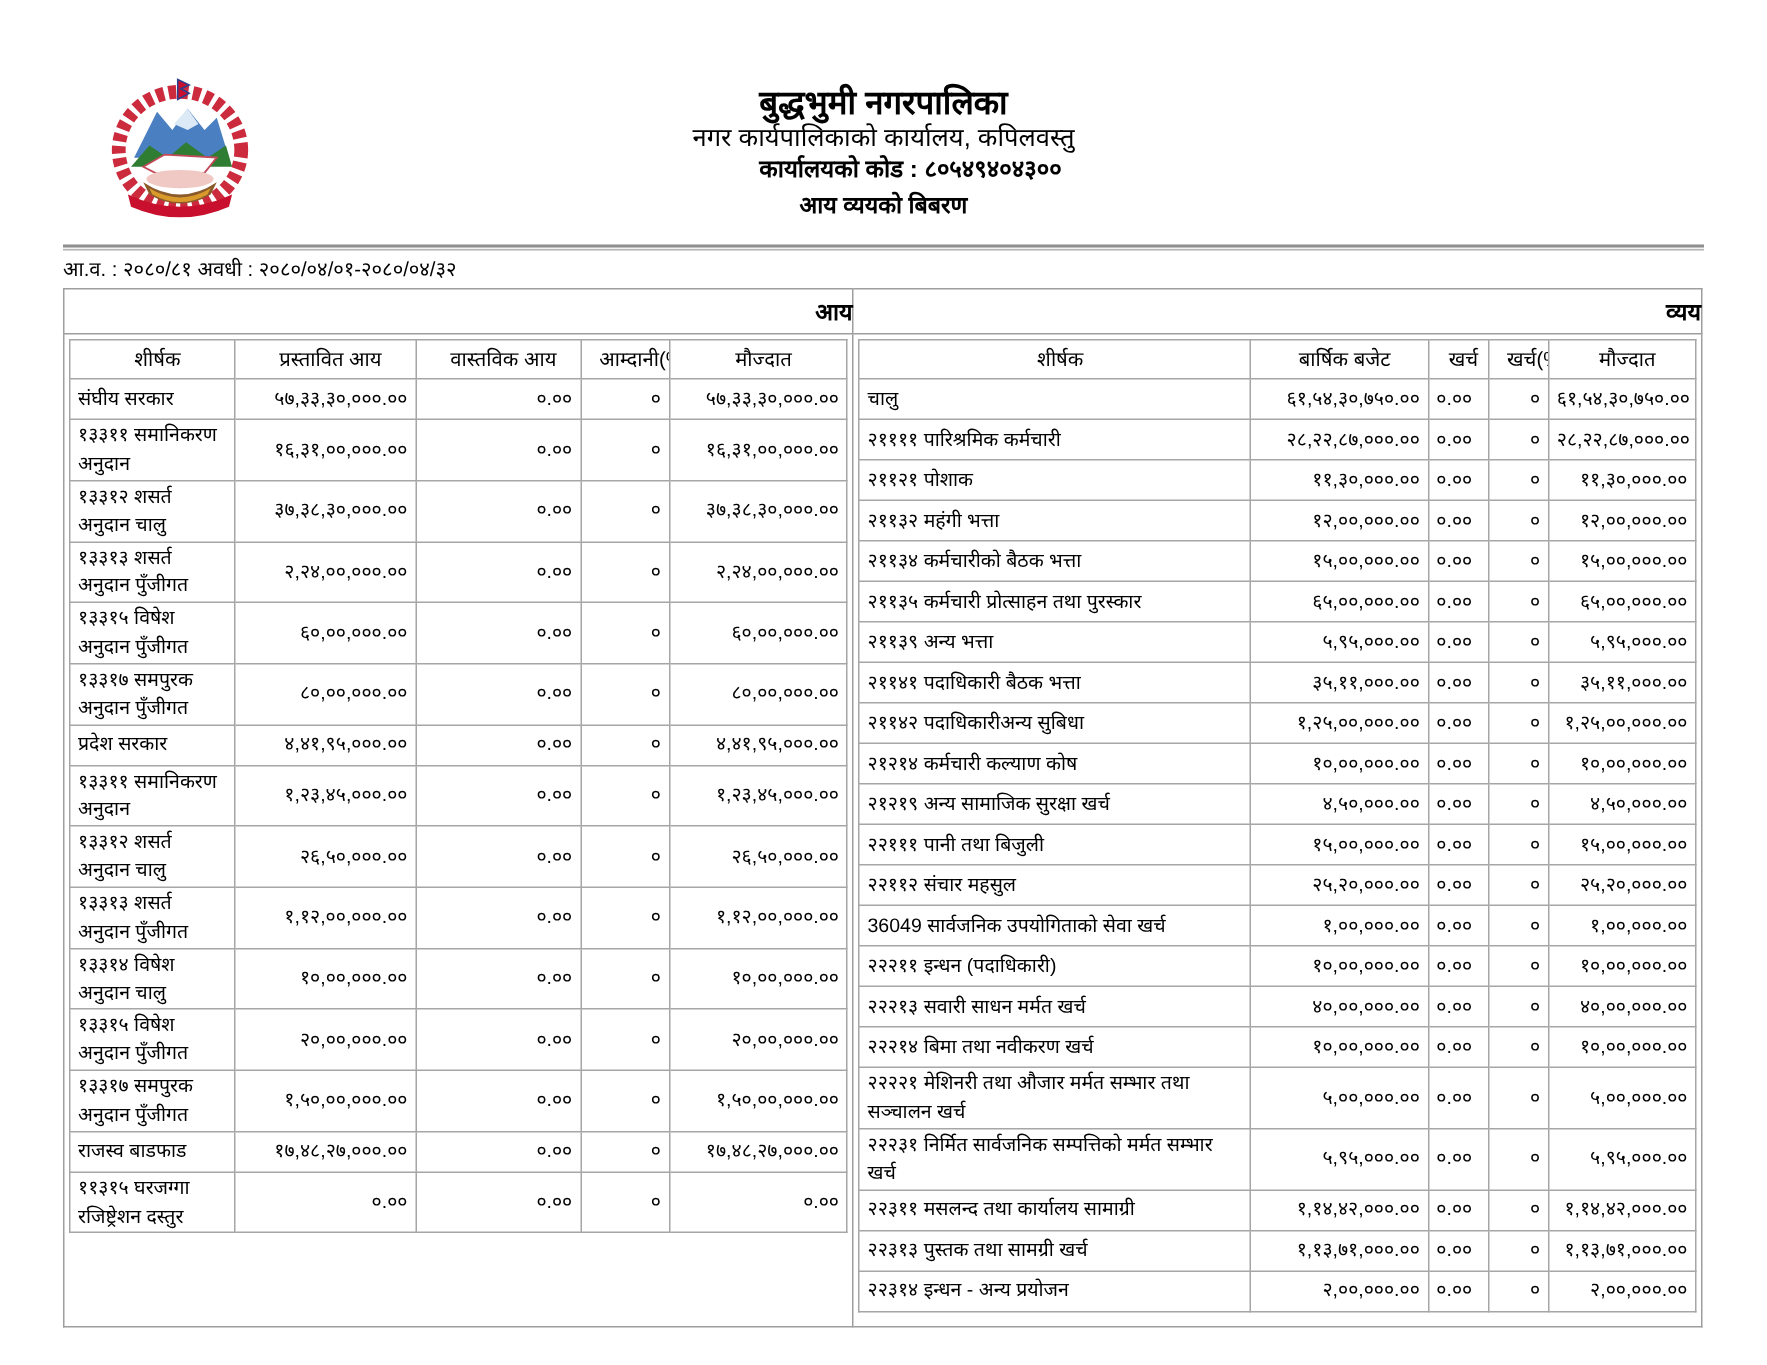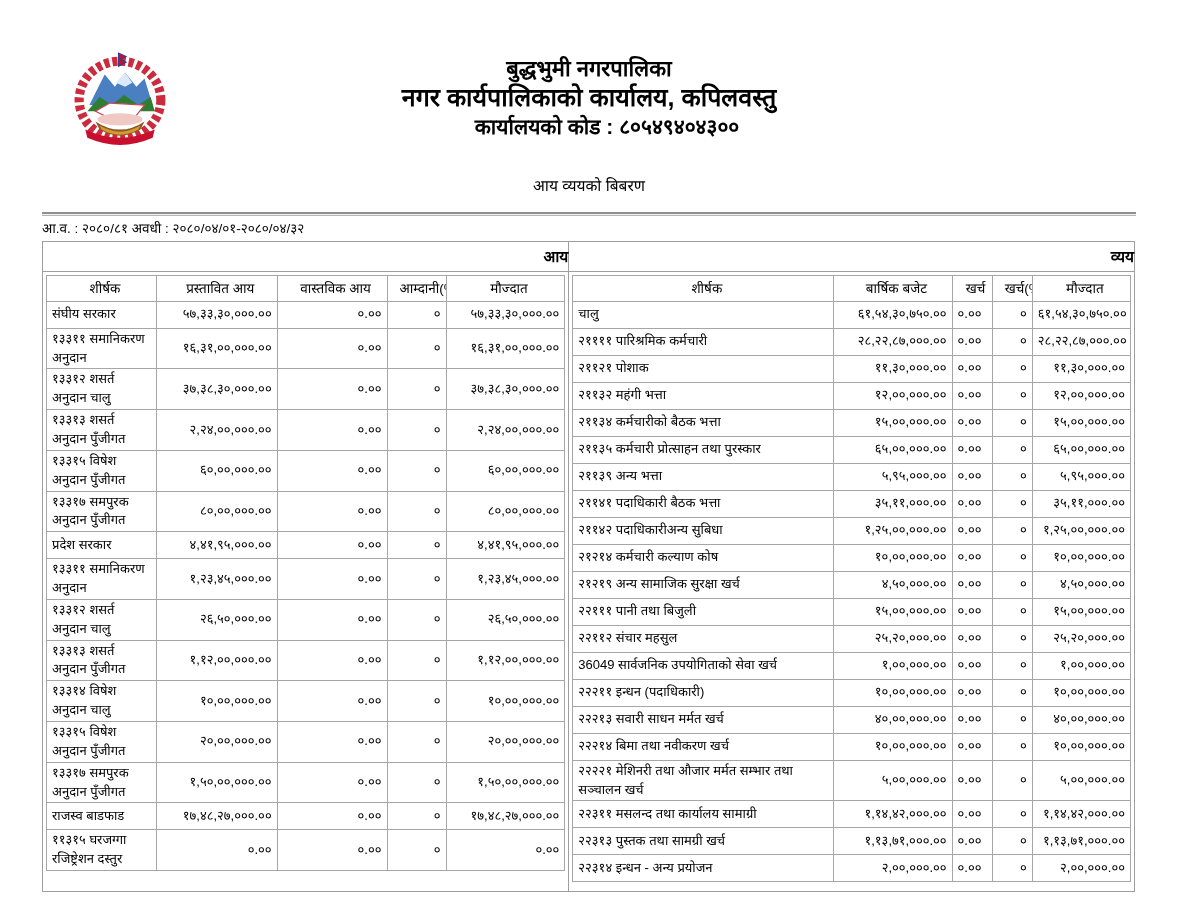--- a/index.html
+++ b/index.html
@@ -6,23 +6,23 @@
   html,body { background:#ffffff; }
   body {
     width:1178px; height:910px; position:relative; overflow:hidden;
     font-family:"Liberation Sans", sans-serif; color:#000;
   }
   .logo {
     position:absolute; left:68px; top:52px; width:104px; height:98px;
   }
   .hdr { padding-top:56px; text-align:center; }
   .hdr .l1 { font-size:22px; font-weight:bold; line-height:1.2;text-align:center; }
-  .hdr .l2 { font-size:25px; font-weight:bold; line-height:1.2; }
-  .hdr .l3 { font-size:21px; font-weight:bold; line-height:1.4;padding-left:36px; }
-  .doc-title { text-align:center; font-size:15.5px; font-weight:normal; margin-top:32px; }
+  .hdr .l2 { font-size:17px; font-weight:normal; line-height:1.2; }
+  .hdr .l3 { font-size:16px; font-weight:bold; line-height:1.4;padding-left:36px; }
+  .doc-title { text-align:center; font-size:15.5px; font-weight:bold; margin-top:0; }
 
   .top-rule {
     margin:16px 42px 0 42px; height:4px;
     border-top:2px solid #8f8f8f; border-bottom:1px solid #b5b5b5; background:#f2f2f2;
   }
   .fy-line { margin:3px 42px 4px 42px; font-size:13.5px; }
 
   table.outer {
     width:1093px; margin:0 42px; border-collapse:collapse; table-layout:fixed;
   }
@@ -392,20 +392,27 @@
               </tr>
 
               <tr>
                 <td class="t-label">२२२२१ मेशिनरी तथा औजार मर्मत सम्भार तथा सञ्चालन खर्च</td>
                 <td class="t-num">५,००,०००.००</td>
                 <td class="t-left">०.००</td>
                 <td class="t-num">०</td>
                 <td class="t-num">५,००,०००.००</td>
               </tr>
 
+              <tr>
+                <td class="t-label">२२२३१ निर्मित सार्वजनिक सम्पत्तिको मर्मत सम्भार खर्च</td>
+                <td class="t-num">५,९५,०००.००</td>
+                <td class="t-left">०.००</td>
+                <td class="t-num">०</td>
+                <td class="t-num">५,९५,०००.००</td>
+              </tr>
 
               <tr>
                 <td class="t-label">२२३११ मसलन्द तथा कार्यालय सामाग्री</td>
                 <td class="t-num">१,१४,४२,०००.००</td>
                 <td class="t-left">०.००</td>
                 <td class="t-num">०</td>
                 <td class="t-num">१,१४,४२,०००.००</td>
               </tr>
 
               <tr>

